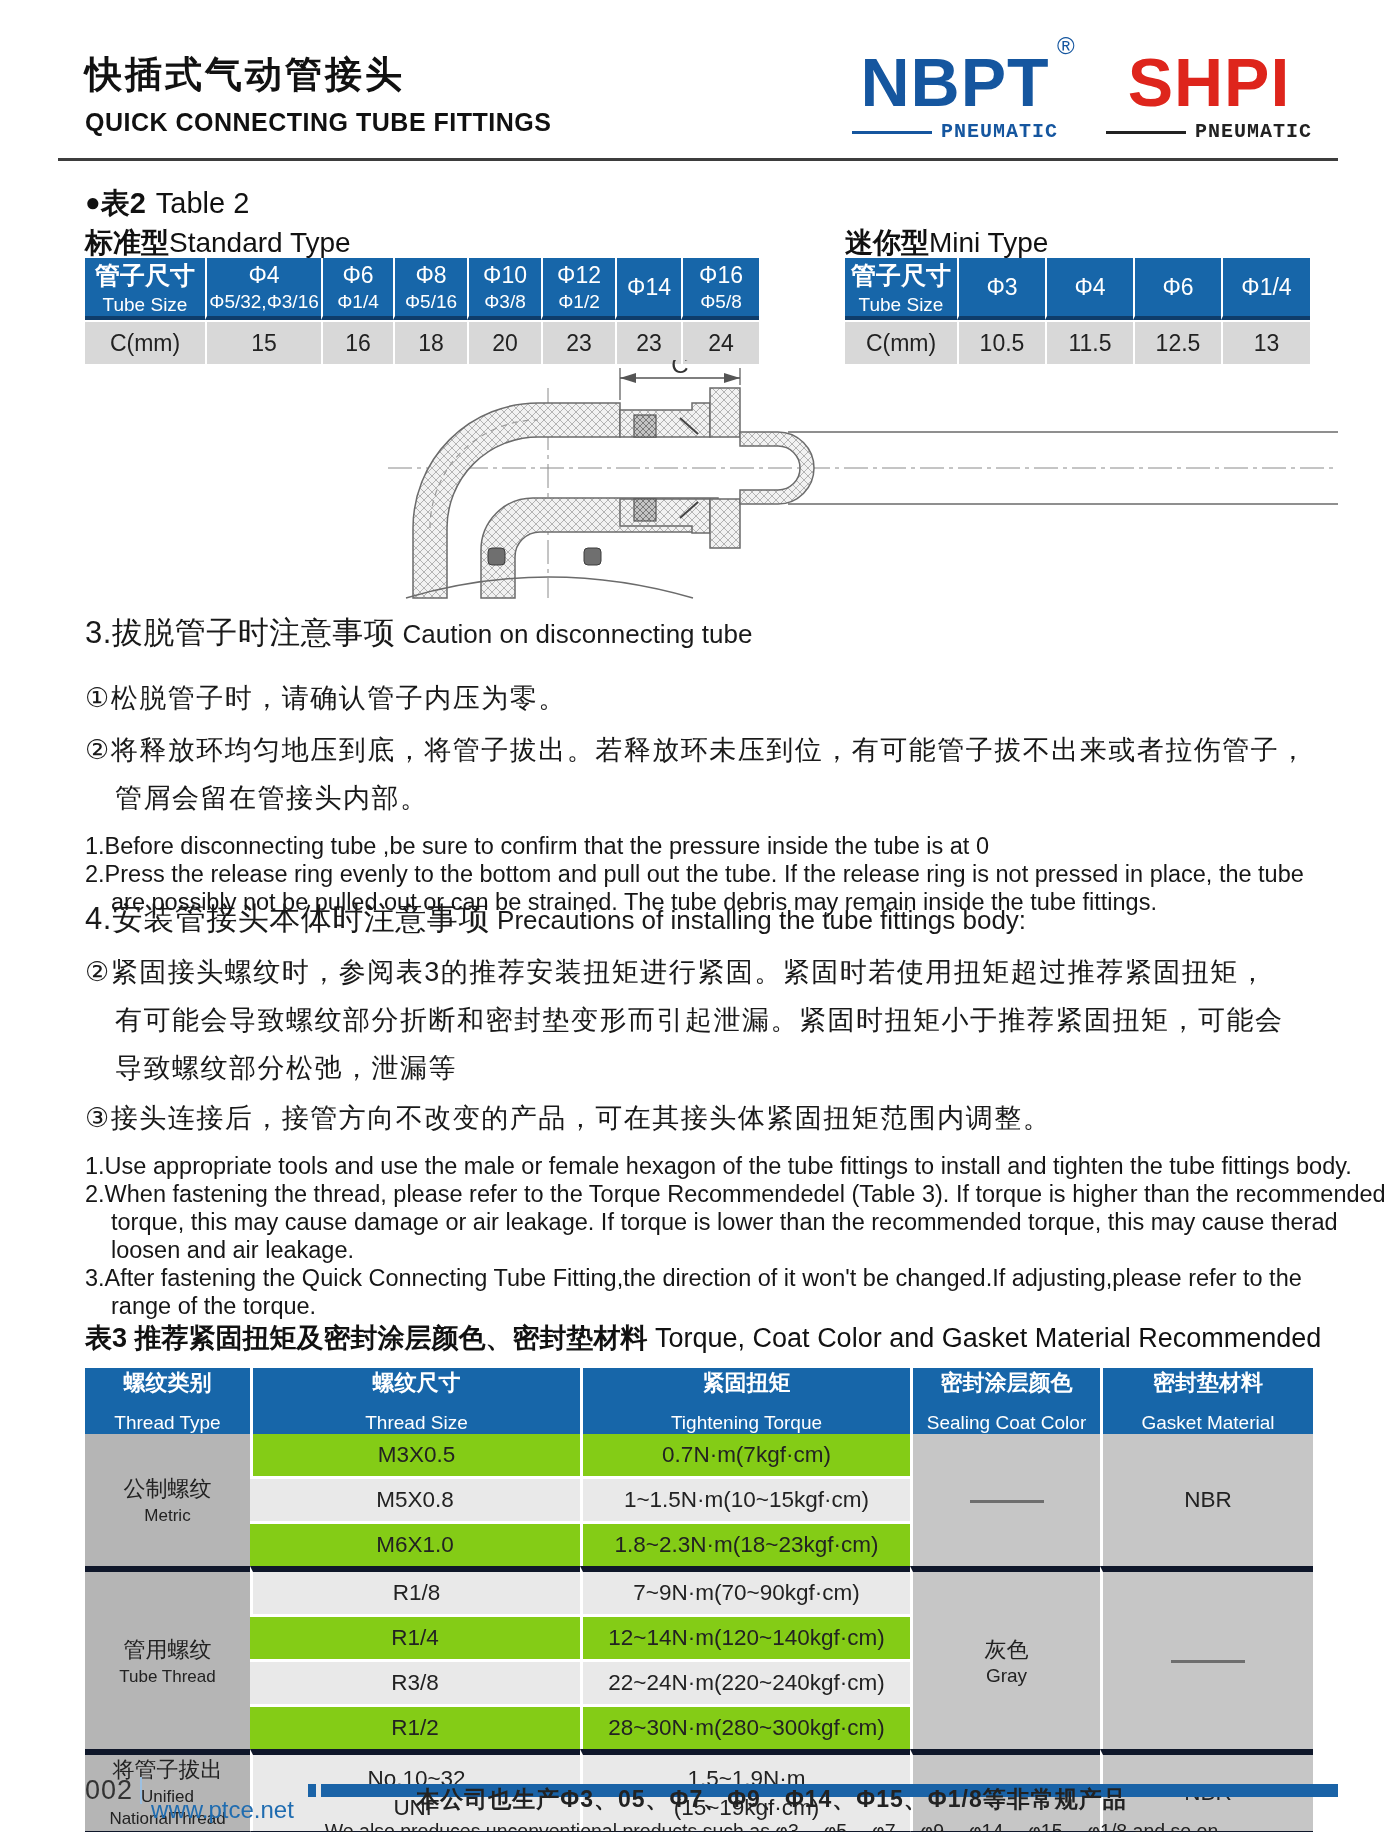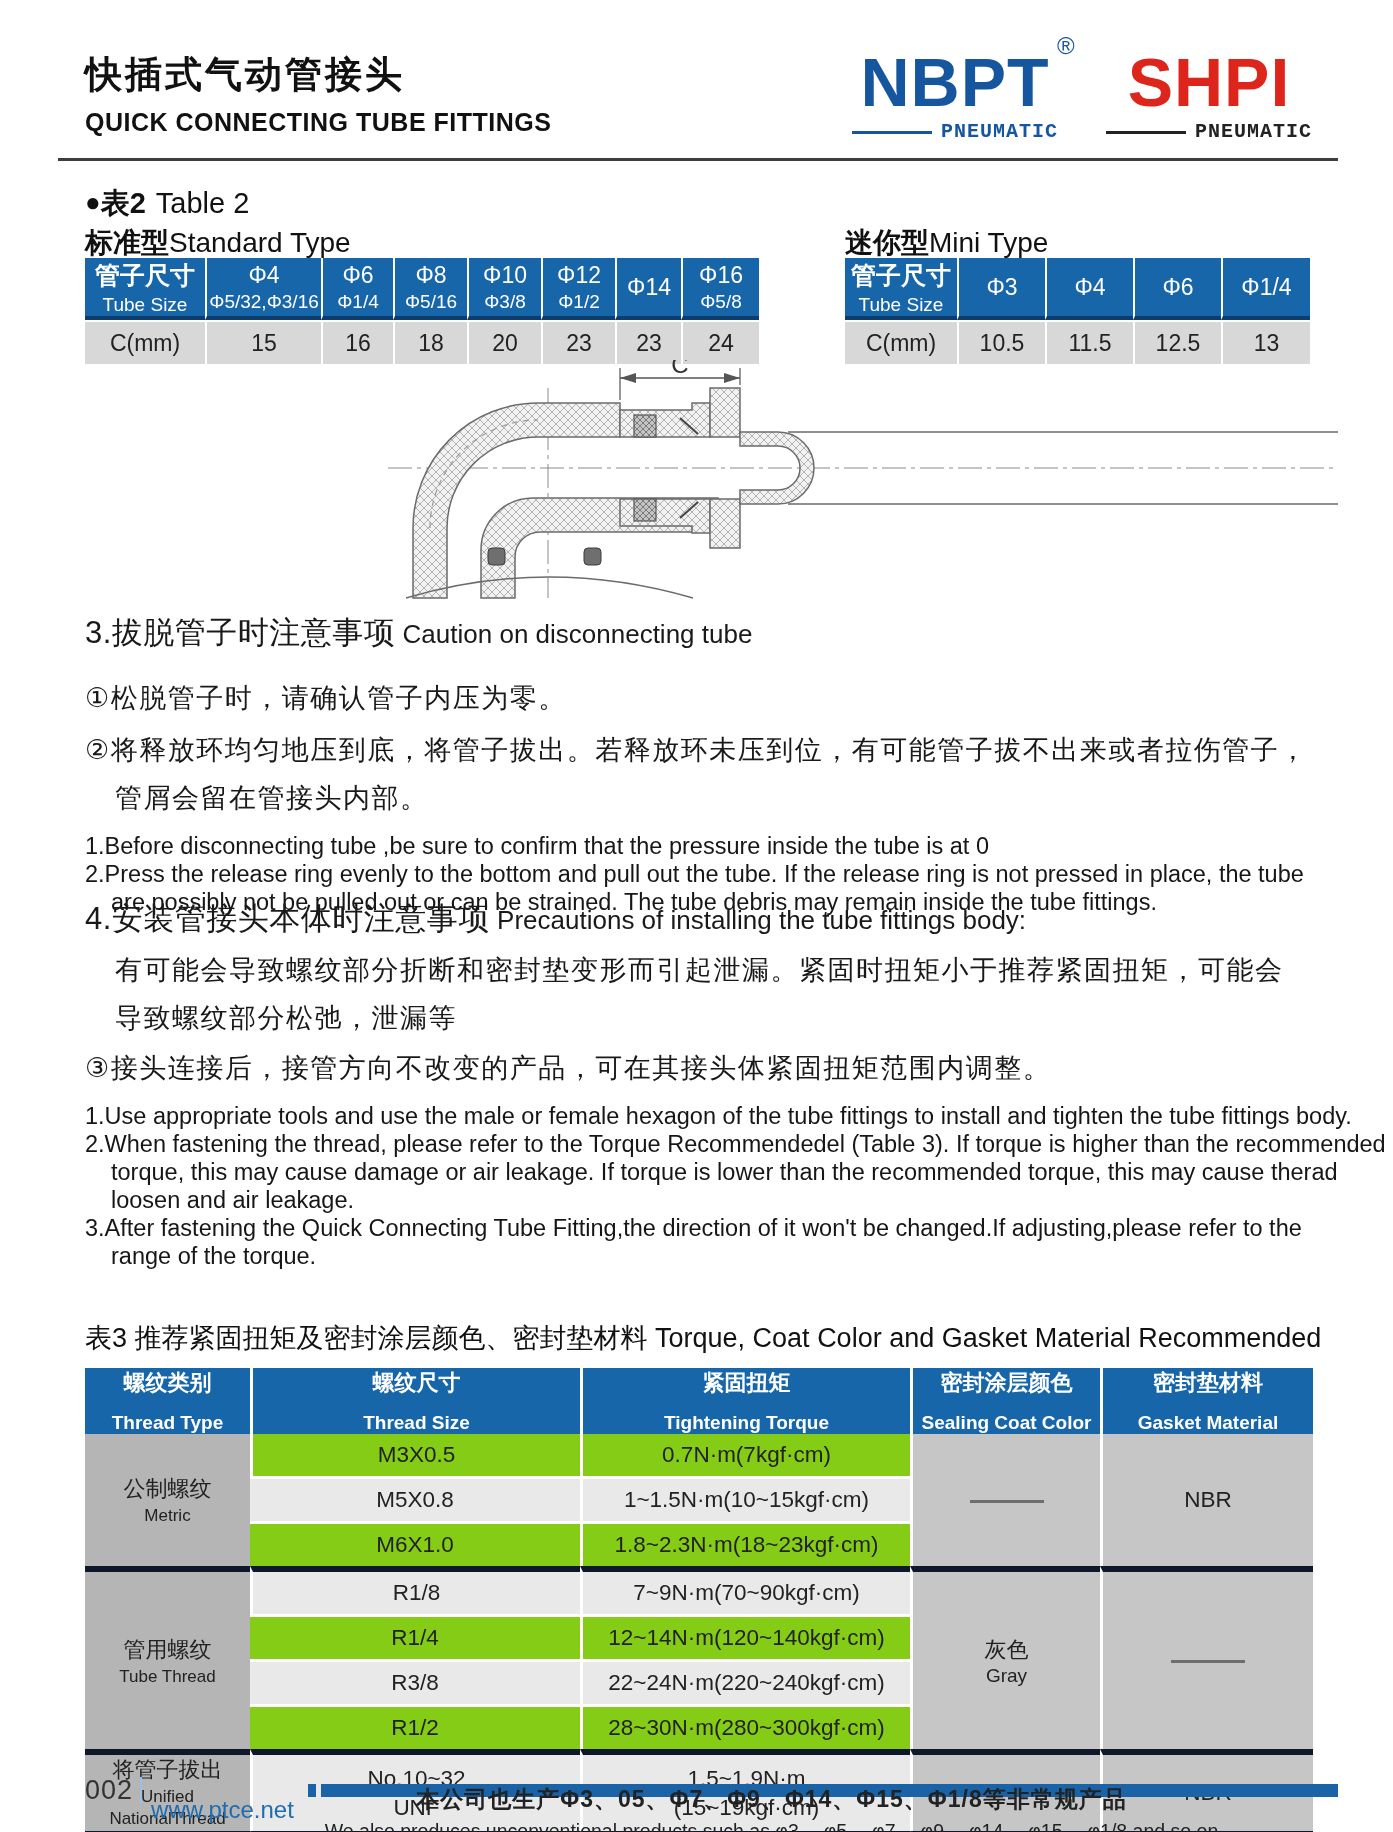--- a/index.html
+++ b/index.html
@@ -56,27 +56,27 @@
   #s3 .cjk1{margin-top:26px;} #s3 .cjk2{margin-top:16px;} #s3 .cjk2b{margin-top:12px;}
   #s4 .cjk1{margin-top:22px;} #s4 .cjk2{margin-top:14px;} #s4 .cjk2b{margin-top:12px;}
   #s4 .cjk2c{margin-top:12px;} #s4 .cjk3{margin-top:14px;}
   .enblock{margin-top:16px;}
   .enl{font-size:23.5px;line-height:28px;white-space:nowrap;color:#161616;}
   .enl.ind{padding-left:26px;}
 
   
   .t3-wrap{position:absolute;left:85px;top:1320px;width:1228px;}
   .t3-title{font-size:27px;margin-bottom:12px;white-space:nowrap;color:#111;}
-  .t3-title .cn{font-weight:400;}
+  .t3-title .cn{font-weight:700;}
   table.t3{border-collapse:separate;border-spacing:0;width:1228px;table-layout:fixed;}
   table.t3 th{background:#1766a9;color:#fff;height:56px;vertical-align:middle;padding:0;
               border-left:3px solid #fff;}
   table.t3 th:first-child{border-left:none;}
   table.t3 th .hcn{font-size:22px;font-weight:700;}
-  table.t3 th .hen{font-size:19px;font-weight:700;margin-top:14px;}
+  table.t3 th .hen{font-size:19px;font-weight:400;margin-top:14px;}
   table.t3 td{text-align:center;vertical-align:middle;height:42px;font-size:22.5px;color:#222;
               border-left:3px solid #fff;padding:0;}
   table.t3 td:first-child{border-left:none;}
   table.t3 tbody.grp:not(:first-of-type) tr:first-child td{border-top:6px solid #0f172a;}
   table.t3 tr + tr td{border-top:3px solid #fff;}
   table.t3 td.type{background:#b5b5b5;}
   table.t3 td.type .cn{font-size:22px;}
   table.t3 td.type .en{font-size:17px;margin-top:2px;}
   table.t3 td.coat,table.t3 td.gask{background:#c6c6c6;}
   table.t3 td.coat .cn{font-size:22px;} table.t3 td.coat .en{font-size:19px;}
@@ -316,20 +316,21 @@
     <div class="cjk cjk2b ind">管屑会留在管接头内部。</div>
     <div class="enblock">
       <div class="enl">1.Before disconnecting tube ,be sure to confirm that the pressure inside the tube is at 0</div>
       <div class="enl">2.Press the release ring evenly to the bottom and pull out the tube. If the release ring is not pressed in place, the tube</div>
       <div class="enl ind">are possibly not be pulled out or can be strained. The tube debris may remain inside the tube fittings.</div>
     </div>
   </div>
 
   <div class="sec" id="s4">
     <div class="sec-h"><span class="cn">4.安装管接头本体时注意事项</span><span class="en"> Precautions of installing the tube fittings body:</span></div>
+    <div class="cjk cjk2">②紧固接头螺纹时，参阅表3的推荐安装扭矩进行紧固。紧固时若使用扭矩超过推荐紧固扭矩，</div>
     <div class="cjk cjk2b ind">有可能会导致螺纹部分折断和密封垫变形而引起泄漏。紧固时扭矩小于推荐紧固扭矩，可能会</div>
     <div class="cjk cjk2c ind">导致螺纹部分松弛，泄漏等</div>
     <div class="cjk cjk3">③接头连接后，接管方向不改变的产品，可在其接头体紧固扭矩范围内调整。</div>
     <div class="enblock">
       <div class="enl">1.Use appropriate tools and use the male or female hexagon of the tube fittings to install and tighten the tube fittings body.</div>
       <div class="enl">2.When fastening the thread, please refer to the Torque Recommendedel (Table 3). If torque is higher than the recommended</div>
       <div class="enl ind">torque, this may cause damage or air leakage. If torque is lower than the recommended torque, this may cause therad</div>
       <div class="enl ind">loosen and air leakage.</div>
       <div class="enl">3.After fastening the Quick Connecting Tube Fitting,the direction of it won't be changed.If adjusting,please refer to the</div>
       <div class="enl ind">range of the torque.</div>

